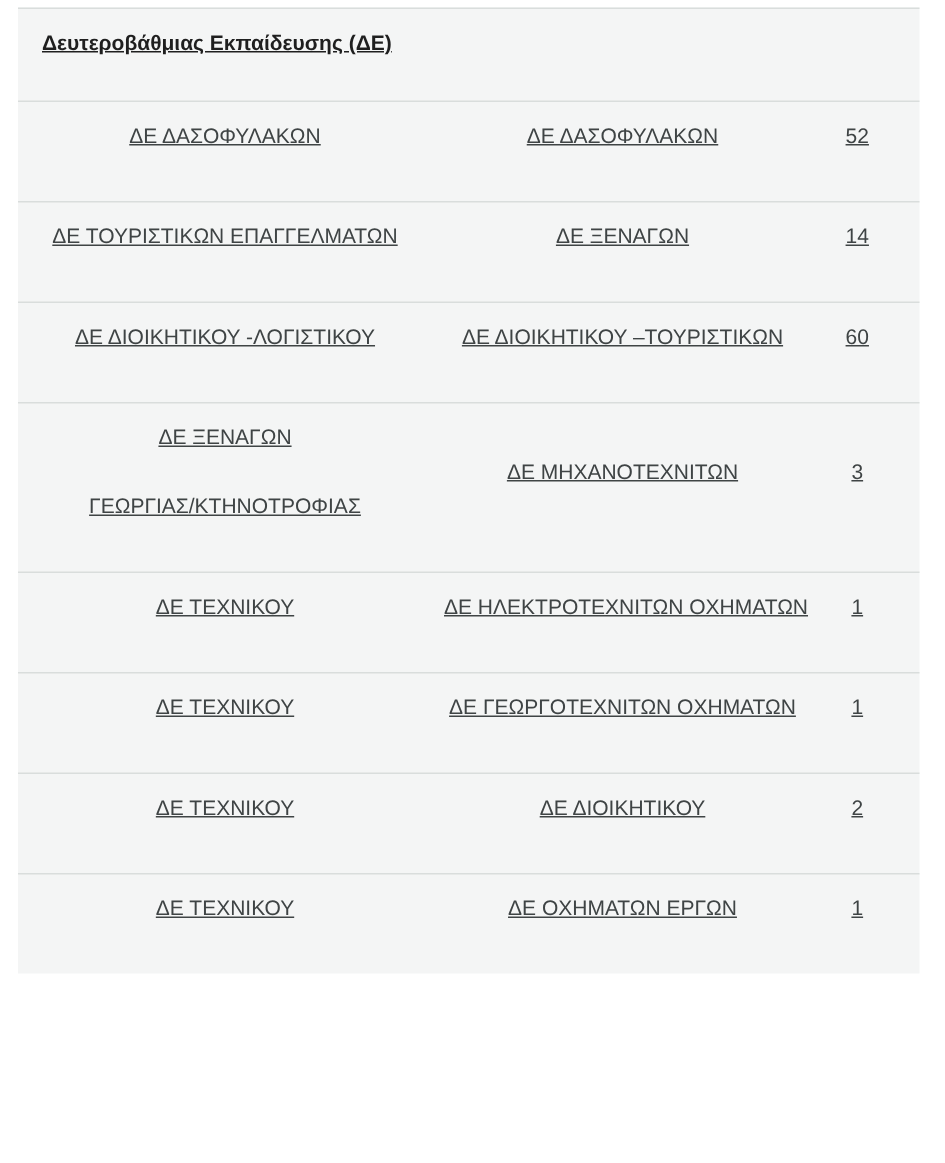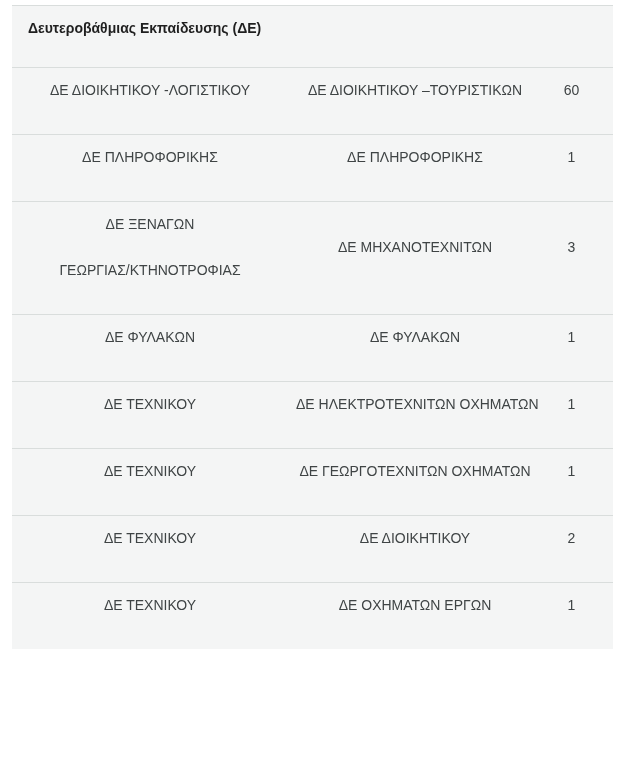--- a/index.html
+++ b/index.html
@@ -31,20 +31,21 @@
     vertical-align: middle;
     text-align: center;
     font-size: 14px;
     line-height: 20px;
     color: #3f4445;
     padding: 12px 8px 8px;
   }
   td p {
     margin: 0 0 26px 0;
     white-space: nowrap;
+    text-decoration: underline;
   }
   td.hdr {
     text-align: left;
     padding: 12px 16px 29px;
   }
   td.hdr p {
     margin: 0;
     font-weight: bold;
     color: #1f1f1f;
   }
@@ -61,70 +62,70 @@
     <col class="col-specialty">
     <col class="col-count">
   </colgroup>
   <tbody>
     <tr>
       <td class="hdr" colspan="3">
         <p>Δευτεροβάθμιας Εκπαίδευσης (ΔΕ)</p>
       </td>
     </tr>
 
+    <tr>
+      <td>
+          <p>ΔΕ ΔΑΣΟΦΥΛΑΚΩΝ</p>
+        </td>
+      <td>
+          <p>ΔΕ ΔΑΣΟΦΥΛΑΚΩΝ</p>
+        </td>
+      <td class="num">
+          <p>52</p>
+        </td>
+    </tr>
 
+    <tr>
+      <td>
+          <p>ΔΕ ΤΟΥΡΙΣΤΙΚΩΝ ΕΠΑΓΓΕΛΜΑΤΩΝ</p>
+        </td>
+      <td>
+          <p>ΔΕ ΞΕΝΑΓΩΝ</p>
+        </td>
+      <td class="num">
+          <p>14</p>
+        </td>
+    </tr>
 
     <tr>
       <td>
           <p>ΔΕ ΔΙΟΙΚΗΤΙΚΟΥ -ΛΟΓΙΣΤΙΚΟΥ</p>
         </td>
       <td>
           <p>ΔΕ ΔΙΟΙΚΗΤΙΚΟΥ –ΤΟΥΡΙΣΤΙΚΩΝ</p>
         </td>
       <td class="num">
           <p>60</p>
         </td>
     </tr>
 
-    <tr>
-      <td>
-          <p>ΔΕ ΠΛΗΡΟΦΟΡΙΚΗΣ</p>
-        </td>
-      <td>
-          <p>ΔΕ ΠΛΗΡΟΦΟΡΙΚΗΣ</p>
-        </td>
-      <td class="num">
-          <p>1</p>
-        </td>
-    </tr>
 
     <tr>
       <td>
         <p>ΔΕ ΞΕΝΑΓΩΝ</p>
         <p>ΓΕΩΡΓΙΑΣ/ΚΤΗΝΟΤΡΟΦΙΑΣ</p>
       </td>
       <td>
           <p>ΔΕ ΜΗΧΑΝΟΤΕΧΝΙΤΩΝ</p>
         </td>
       <td class="num">
           <p>3</p>
         </td>
     </tr>
 
-    <tr>
-      <td>
-          <p>ΔΕ ΦΥΛΑΚΩΝ</p>
-        </td>
-      <td>
-          <p>ΔΕ ΦΥΛΑΚΩΝ</p>
-        </td>
-      <td class="num">
-          <p>1</p>
-        </td>
-    </tr>
 
     <tr>
       <td>
           <p>ΔΕ ΤΕΧΝΙΚΟΥ</p>
         </td>
       <td>
           <p>ΔΕ ΗΛΕΚΤΡΟΤΕΧΝΙΤΩΝ ΟΧΗΜΑΤΩΝ</p>
         </td>
       <td class="num">
           <p>1</p>

